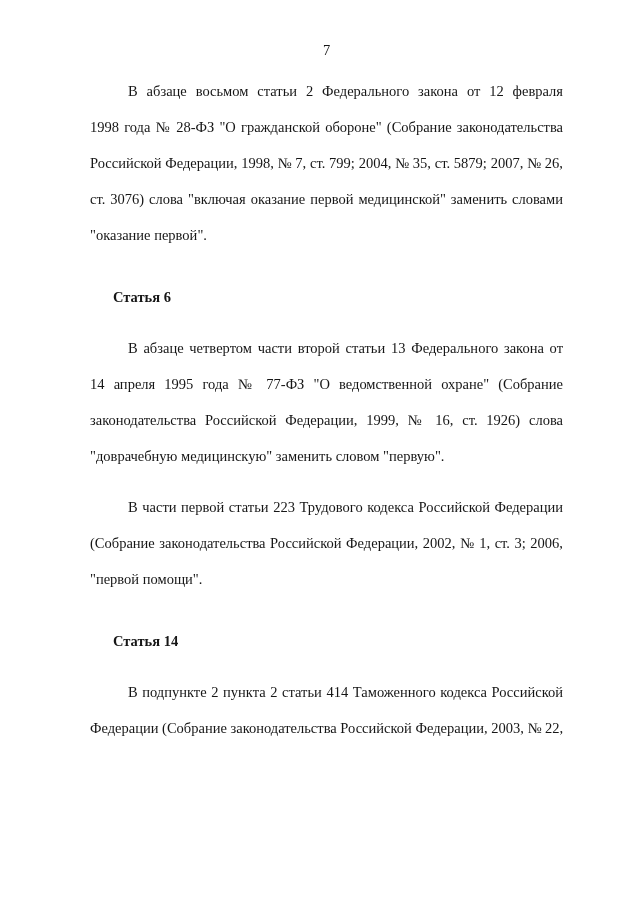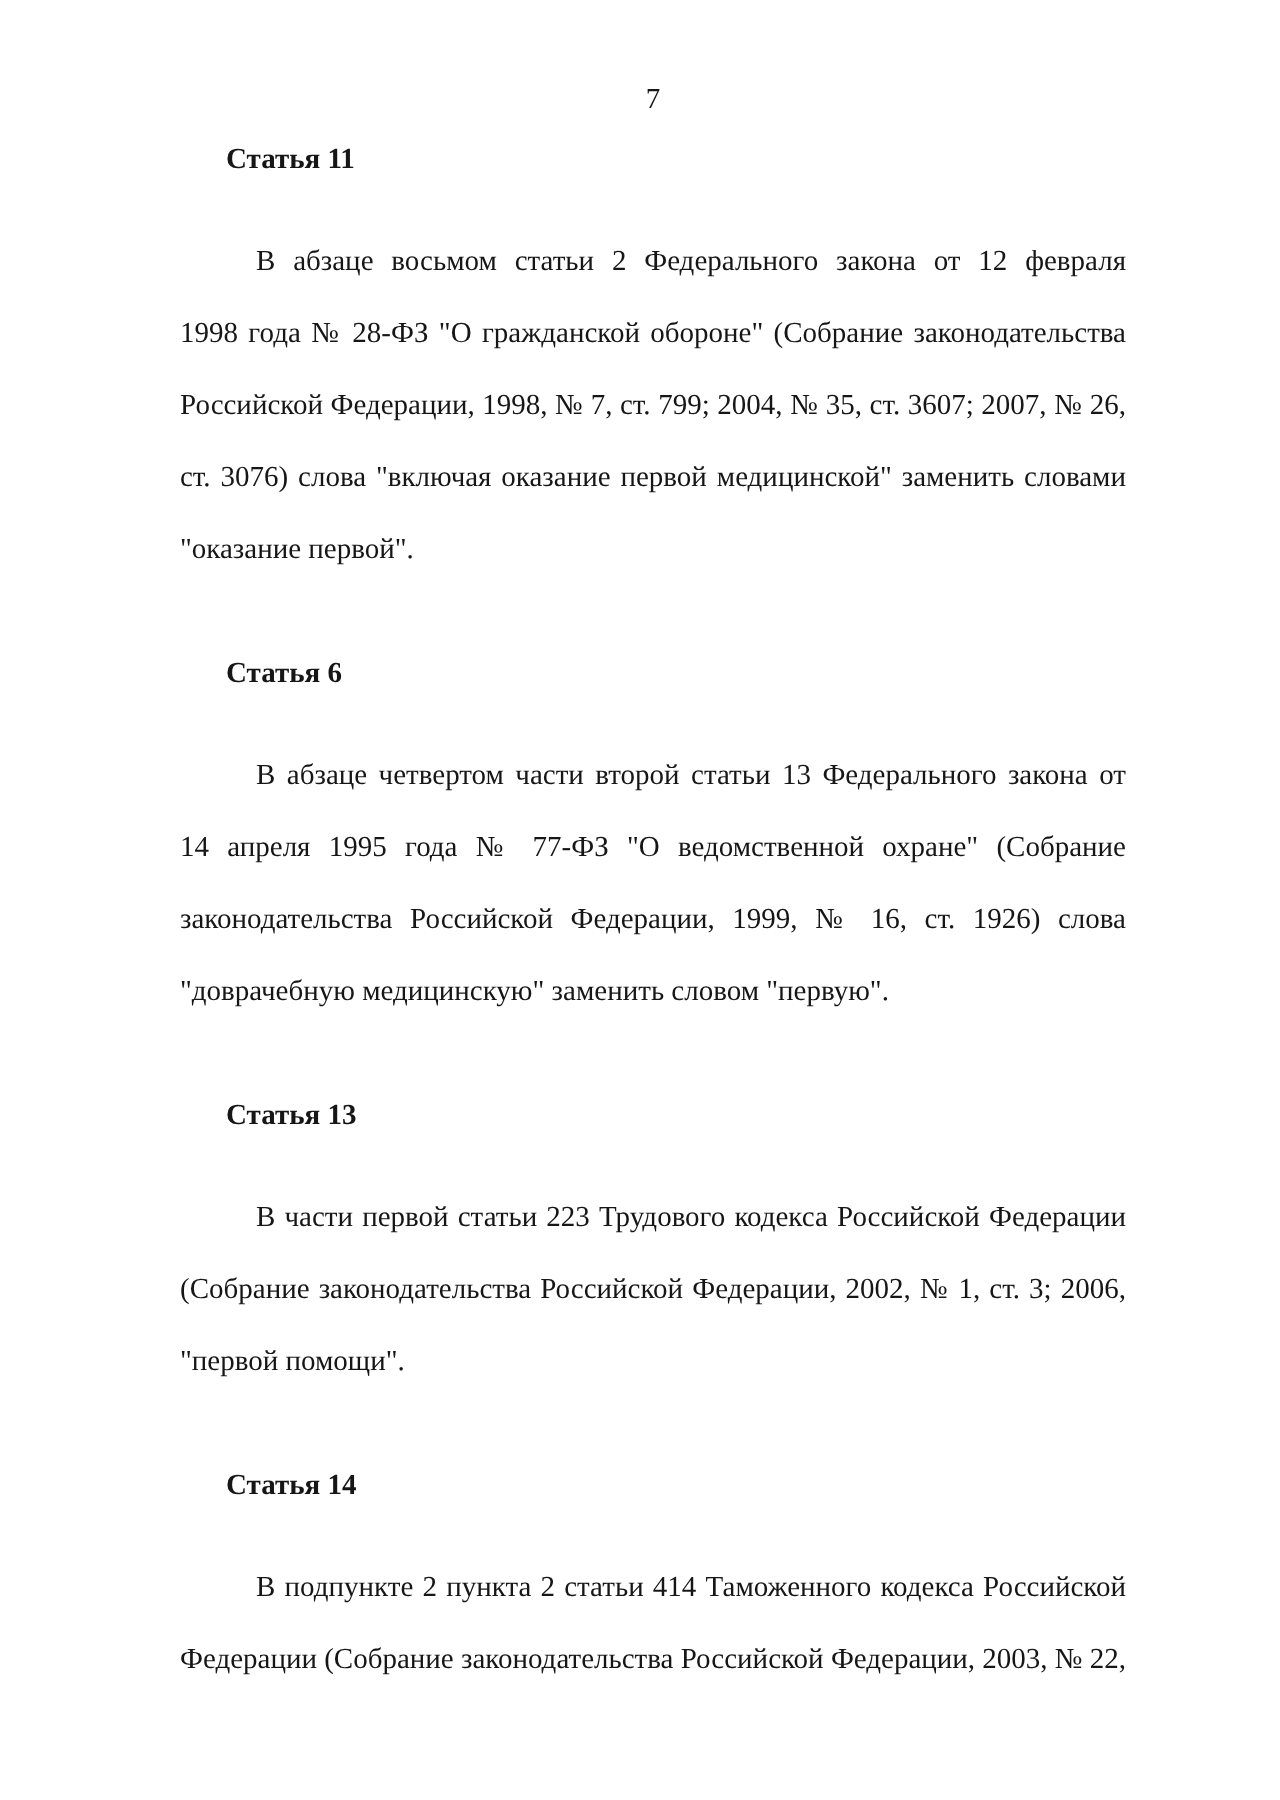--- a/index.html
+++ b/index.html
@@ -53,42 +53,40 @@
   }
 </style>
 </head>
 <body>
 
 <div class="doc">
 
   <div class="pagenum">7</div>
 
   <section class="article">
-    <h2 class="article-heading">Статья 11</h2>
     <div class="para">
       <div class="line first">В абзаце восьмом статьи 2 Федерального закона от 12 февраля</div>
       <div class="line">1998 года № 28-ФЗ "О гражданской обороне" (Собрание законодательства</div>
-      <div class="line">Российской Федерации, 1998, № 7, ст. 799; 2004, № 35, ст. 3607; 2007, № 26,</div>
+      <div class="line">Российской Федерации, 1998, № 7, ст. 799; 2004, № 35, ст. 5879; 2007, № 26,</div>
       <div class="line">ст. 3076) слова "включая оказание первой медицинской" заменить словами</div>
       <div class="line left">"оказание первой".</div>
     </div>
   </section>
 
   <section class="article">
     <h2 class="article-heading">Статья 6</h2>
     <div class="para">
       <div class="line first">В абзаце четвертом части второй статьи 13 Федерального закона от</div>
       <div class="line">14 апреля 1995 года № 77-ФЗ "О ведомственной охране" (Собрание</div>
       <div class="line">законодательства Российской Федерации, 1999, № 16, ст. 1926) слова</div>
       <div class="line left">"доврачебную медицинскую" заменить словом "первую".</div>
     </div>
   </section>
 
   <section class="article">
-    <h2 class="article-heading">Статья 13</h2>
     <div class="para">
       <div class="line first">В части первой статьи 223 Трудового кодекса Российской Федерации</div>
       <div class="line">(Собрание законодательства Российской Федерации, 2002, № 1, ст. 3; 2006,</div>
       <div class="line left">"первой помощи".</div>
     </div>
   </section>
 
   <section class="article">
     <h2 class="article-heading">Статья 14</h2>
     <div class="para">

